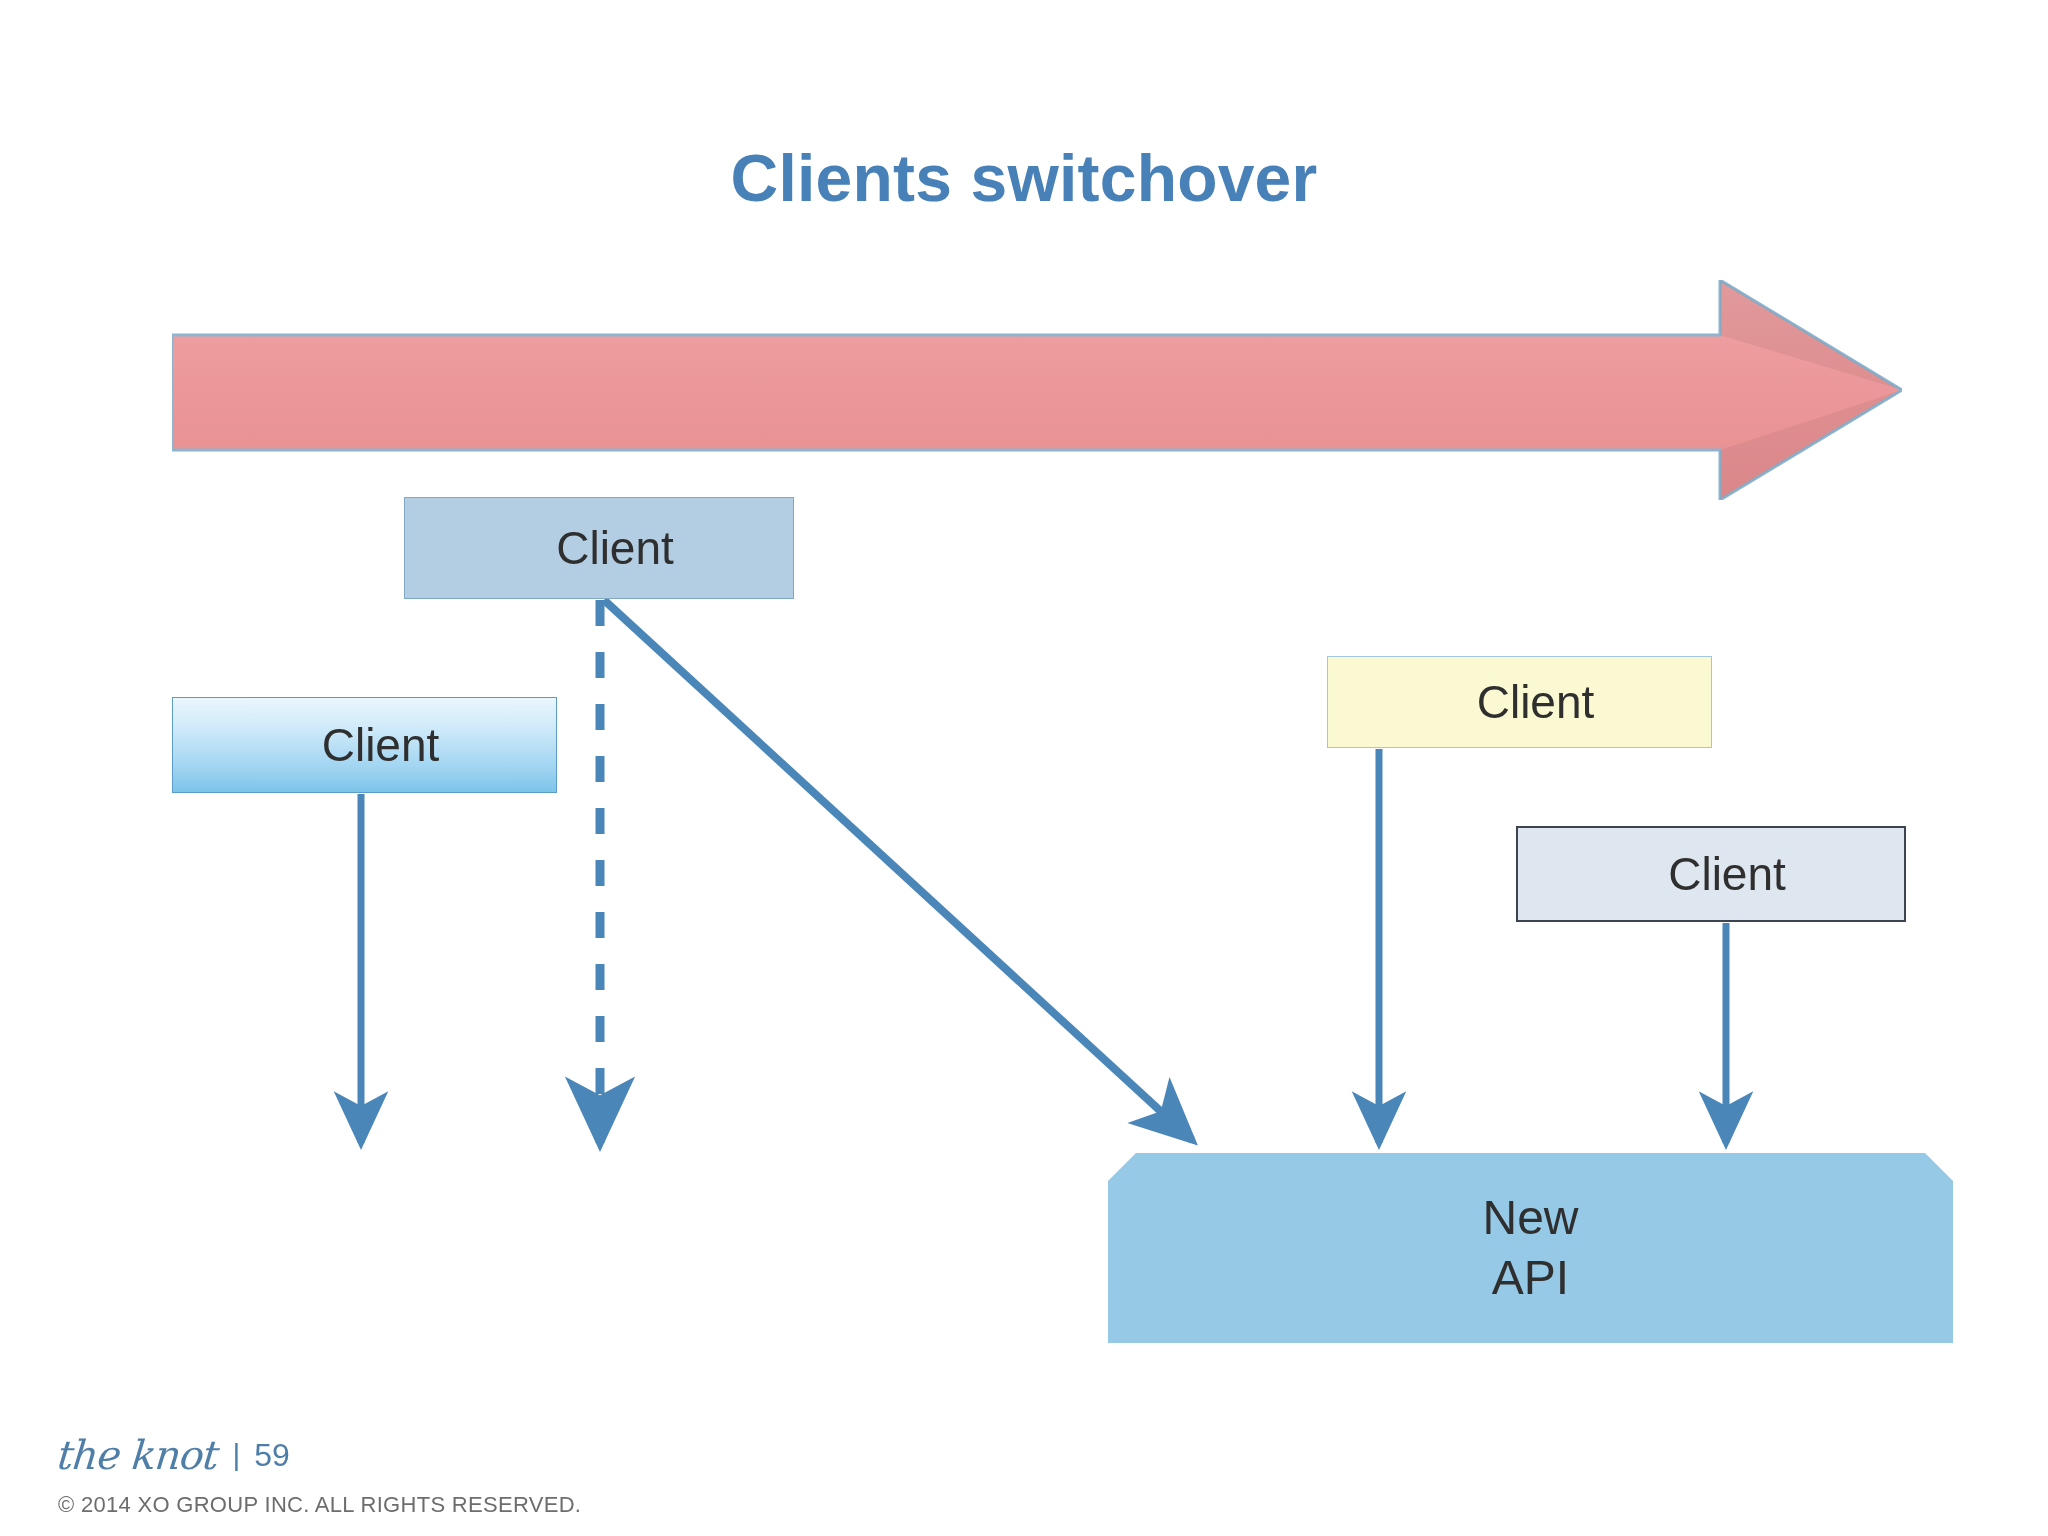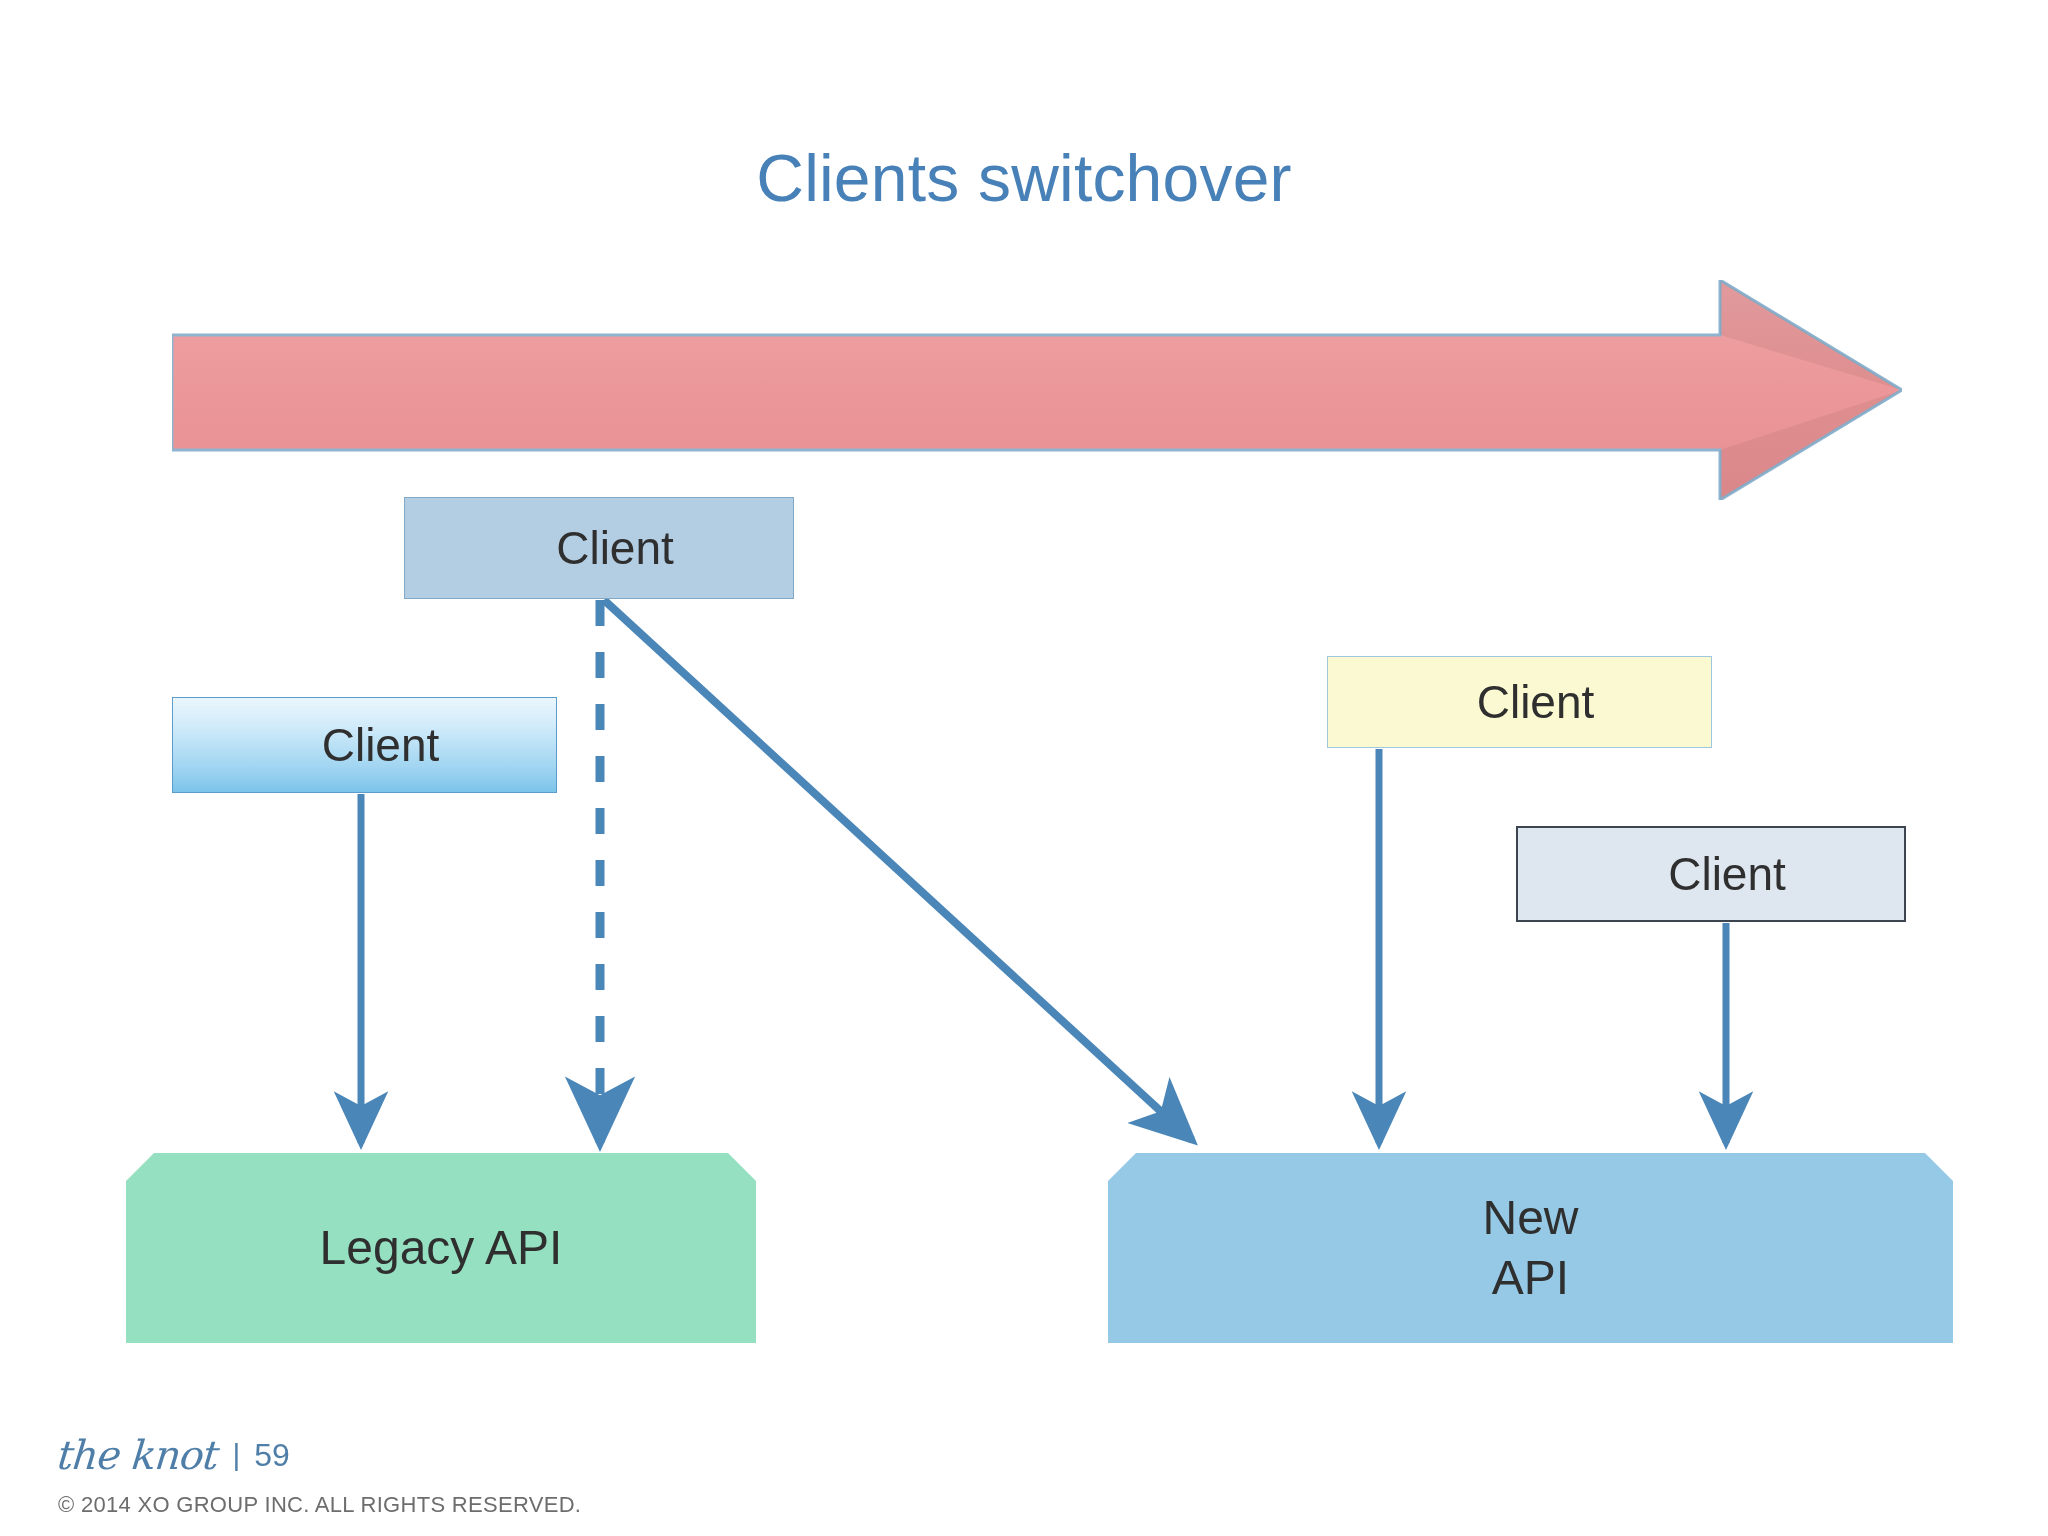--- a/index.html
+++ b/index.html
@@ -24,21 +24,21 @@
   }
 
   
   #slide-title {
     position: absolute;
     left: 0;
     top: 140px;
     width: 2048px;
     text-align: center;
     font-size: 66px;
-    font-weight: 400;
+    font-weight: 700;
     color: #4781b8;
     letter-spacing: 0.2px;
     white-space: nowrap;
   }
 
   
   #oneway-arrow {
     position: absolute;
     left: 172px;
     top: 280px;
@@ -223,23 +223,20 @@
   </div>
 
   <div class="node" id="client-c">
     <span>Client</span>
   </div>
 
   <div class="node" id="client-d">
     <span>Client</span>
   </div>
 
-  <div class="api" id="legacy-api">
-    <span>Legacy API</span>
-  </div>
 
   <div class="api" id="new-api">
     <span>
       <span>New</span><br>
       <span>API</span>
     </span>
   </div>
 
   <div id="footer">
     <div id="brand-row">

